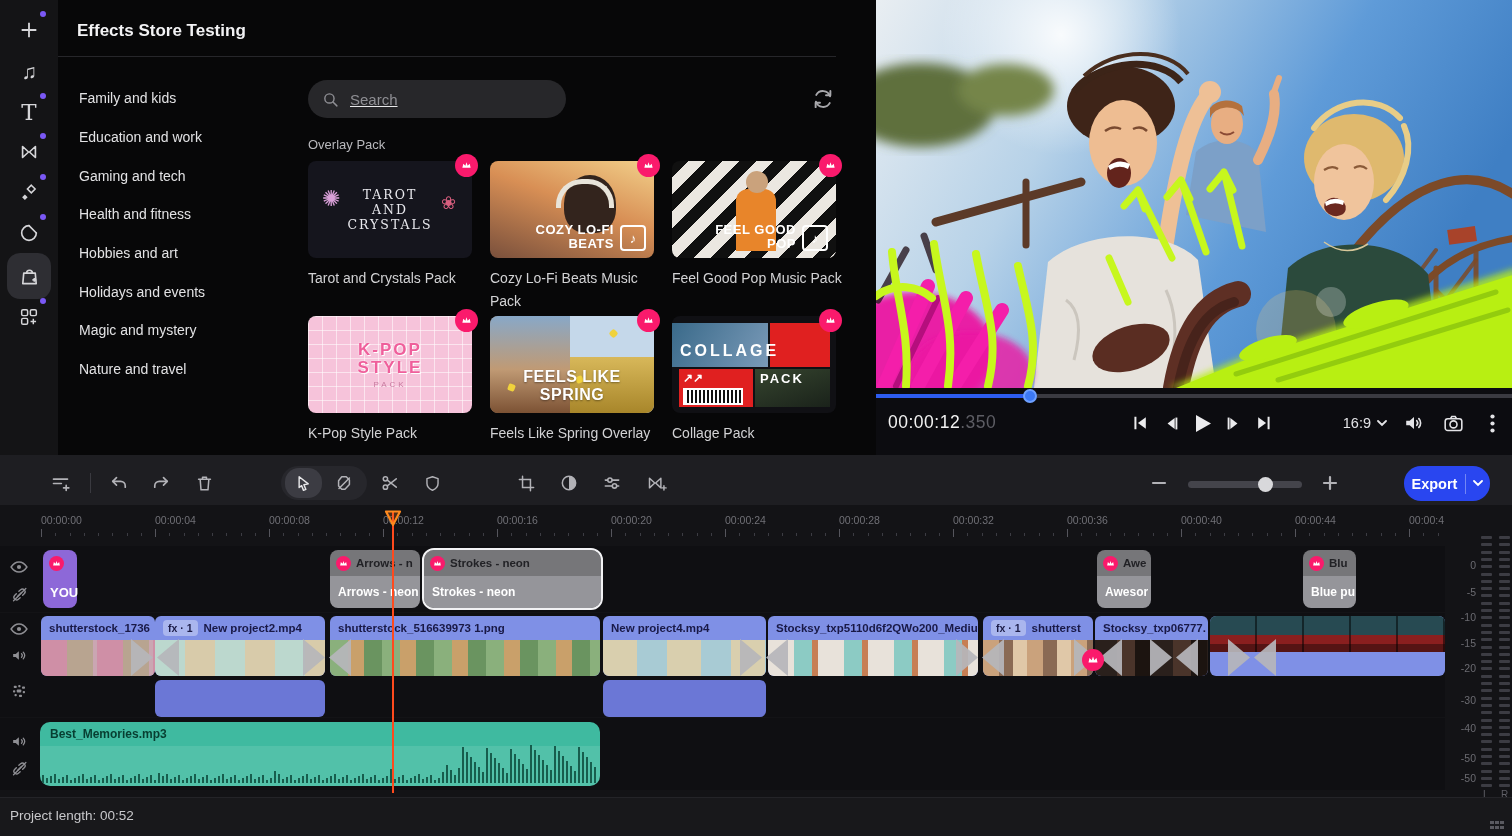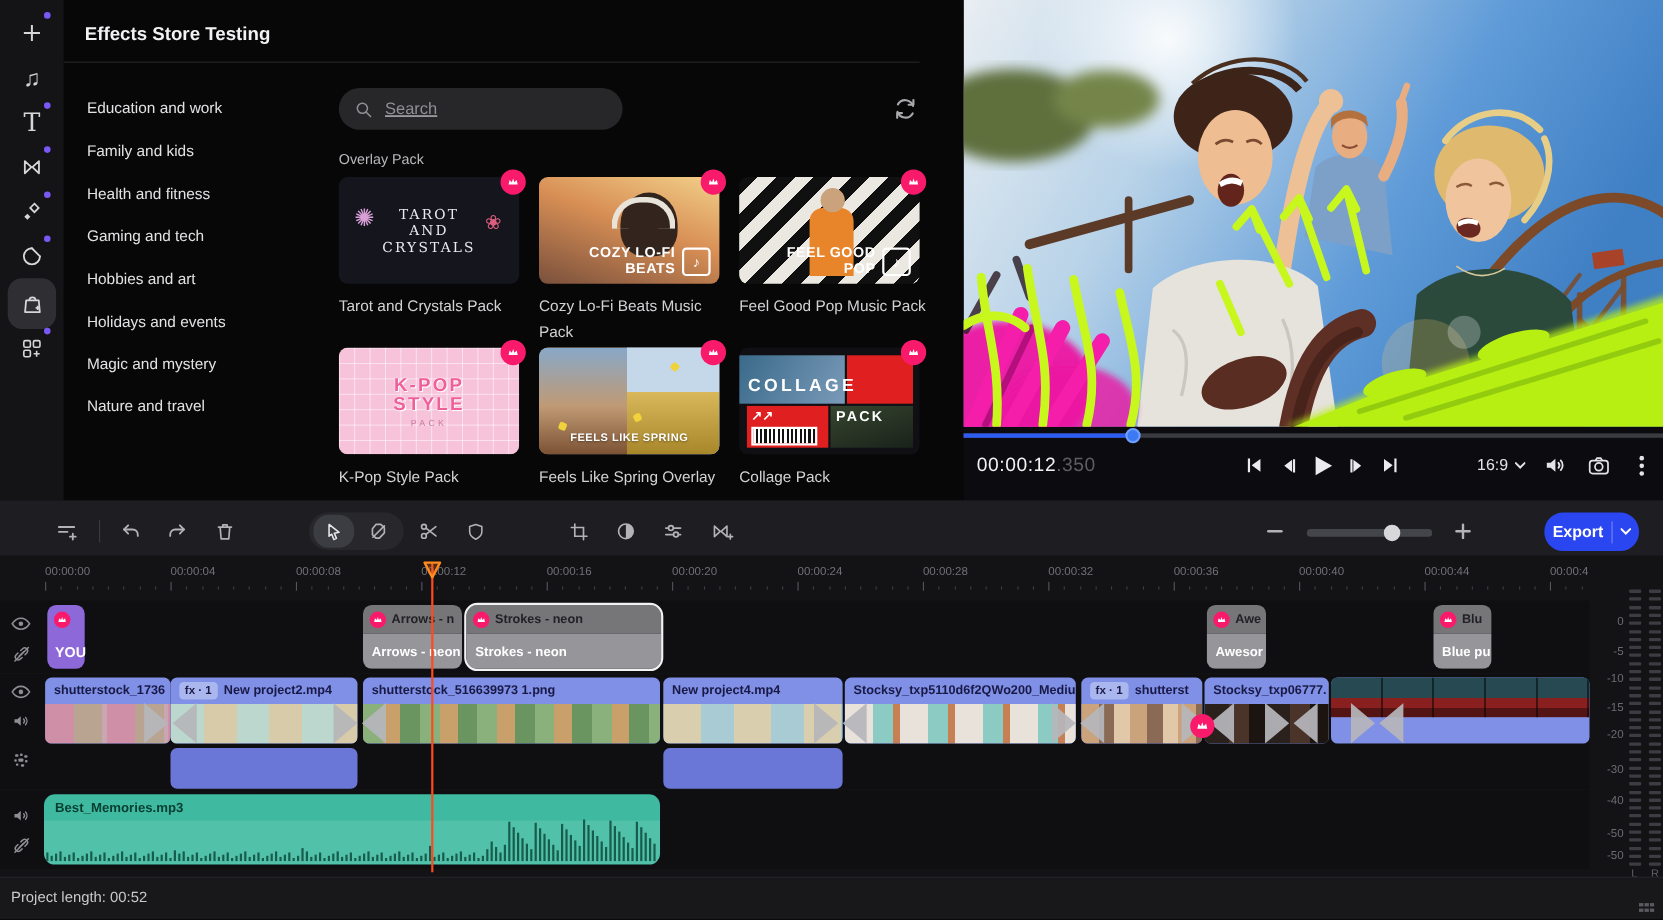--- a/index.html
+++ b/index.html
@@ -46,21 +46,21 @@
   .noteb{width:22px;height:22px;border:2px solid #fff;border-radius:4px;color:#fff;font-size:13px;display:flex;align-items:center;justify-content:center;}
   .th-pop{background:repeating-linear-gradient(135deg,#101010 0 12px,#ebe7e1 12px 24px);}
   .pop-body{position:absolute;left:64px;top:28px;width:40px;height:62px;border-radius:12px 12px 0 0;background:#e8852a;}
   .pop-head{position:absolute;left:74px;top:10px;width:22px;height:22px;border-radius:50%;background:#caa27c;}
   .th-kpop{background-color:#f6c3da;background-image:linear-gradient(rgba(255,255,255,.55) 1px,transparent 1px),linear-gradient(90deg,rgba(255,255,255,.55) 1px,transparent 1px);background-size:14px 14px;display:flex;flex-direction:column;align-items:center;justify-content:center;}
   .kpop-l{font-size:17px;font-weight:bold;letter-spacing:2px;color:#ef5f9b;text-shadow:0 0 2px #fff,1px 1px 0 #fff;line-height:18px;}
   .kpop-s{font-size:8px;letter-spacing:3px;color:#c87ba0;margin-top:3px;}
   .th-spring{background:linear-gradient(90deg,#9a7a5c 0 49%,#cdd9e4 49% 100%);}
   .spring-l{position:absolute;left:0;top:0;width:49%;height:100%;background:linear-gradient(180deg,#88a8c8 0%,#c09a74 55%,#7c5234 100%);}
   .spring-r{position:absolute;right:0;top:0;width:51%;height:100%;background:linear-gradient(180deg,#c5d8ea 0 42%,#d8b85a 42%,#a8862a 100%);}
-  .spring-t{position:absolute;left:0;right:0;bottom:9px;text-align:center;color:#fff;font-weight:bold;font-size:10px;letter-spacing:.5px;text-shadow:0 1px 2px rgba(0,0,0,.4);}
+  .spring-t{position:absolute;left:0;right:0;bottom:9px;text-align:center;color:#fff;font-weight:bold;font-size:16px;letter-spacing:.5px;text-shadow:0 1px 2px rgba(0,0,0,.4);}
   .petal{position:absolute;width:7px;height:7px;background:#f0d23c;border-radius:2px;}
   .th-collage{background:#101014;}
   .col-photo1{position:absolute;left:0;top:7px;width:96px;height:44px;background:linear-gradient(120deg,#3a6a8a,#7a9ab8);}
   .col-red1{position:absolute;left:98px;top:7px;width:60px;height:44px;background:#e02020;}
   .col-red2{position:absolute;left:7px;top:53px;width:74px;height:38px;background:#e02020;color:#fff;font-weight:bold;font-size:12px;padding:2px 4px;box-sizing:border-box;}
   .col-photo2{position:absolute;left:83px;top:53px;width:75px;height:38px;background:linear-gradient(160deg,#36452f,#1a221a);}
   .col-word{position:absolute;left:8px;top:26px;color:#fff;font-weight:bold;font-size:16px;letter-spacing:3px;z-index:2;}
   .col-word2{position:absolute;left:88px;top:55px;color:#fff;font-weight:bold;font-size:13px;letter-spacing:2px;z-index:2;}
   .barcode{position:absolute;left:11px;top:72px;width:56px;height:13px;background:repeating-linear-gradient(90deg,#fff 0 2px,#111 2px 4px);border:2px solid #fff;}
 
@@ -197,24 +197,24 @@
           <path d="M16.7 14v6M13.7 17h6" stroke="currentColor" stroke-width="1.6"></path>
         </svg>
       <i class="dot"></i>
     </div>
   </div>
 
   <div class="store-panel">
     <div class="panel-title">Effects Store Testing</div>
     <div class="panel-div"></div>
     <div class="cat-list">
+        <div class="cat-item">Family and kids</div>
         <div class="cat-item">Education and work</div>
-        <div class="cat-item">Family and kids</div>
+        <div class="cat-item">Gaming and tech</div>
         <div class="cat-item">Health and fitness</div>
-        <div class="cat-item">Gaming and tech</div>
         <div class="cat-item">Hobbies and art</div>
         <div class="cat-item">Holidays and events</div>
         <div class="cat-item">Magic and mystery</div>
         <div class="cat-item">Nature and travel</div>
       </div>
 
     <div class="search">
       <svg width="17" height="17" viewBox="0 0 24 24">
           <circle cx="10.5" cy="10.5" r="6.5" stroke="#8f8f94" stroke-width="2" fill="none"></circle>
           <path d="M15.5 15.5L21 21" stroke="#8f8f94" stroke-width="2" stroke-linecap="round"></path>

